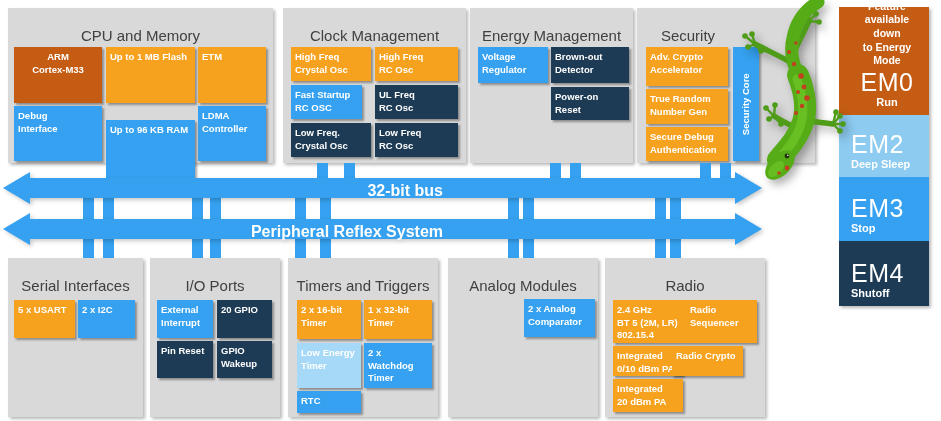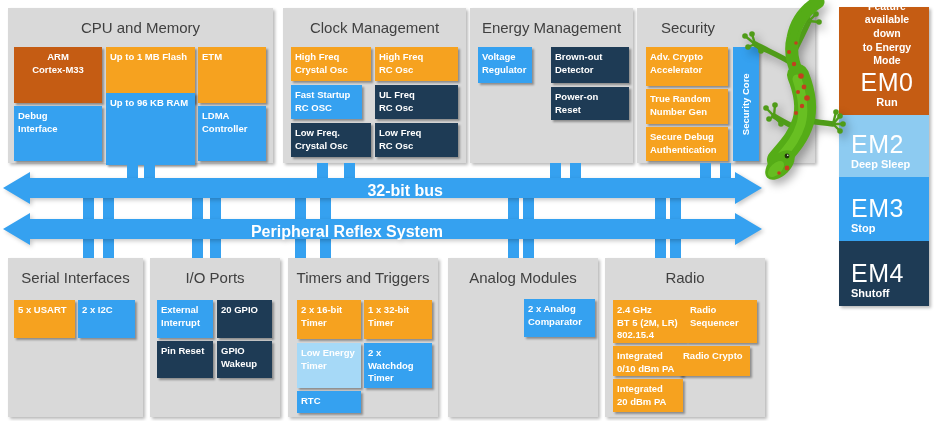--- a/index.html
+++ b/index.html
@@ -11,21 +11,21 @@
   html,body{margin:0;padding:0;background:#fff;}
   .diagram{
     position:relative;width:941px;height:421px;overflow:hidden;background:#fff;
     font-family:"Liberation Sans",sans-serif;
   }
   .panel{
     position:absolute;background:var(--panel-gray);
     box-shadow:2px 2px 3px rgba(0,0,0,.28);
   }
   .panel-title{
-    position:absolute;top:11px;left:0;right:0;margin:0;text-align:center;
+    position:absolute;top:11px;left:0;right:0;margin:8px;text-align:center;
     font-size:15px;font-weight:400;color:var(--title-text);
   }
   .cell{
     position:absolute;box-sizing:border-box;padding:4px 4px;
     color:#fff;font-size:9.5px;font-weight:bold;line-height:1.32;
     white-space:pre-line;box-shadow:1.5px 1.5px 2px rgba(0,0,0,.35);
   }
   .orange{background:var(--orange);} .dkorange{background:var(--dark-orange);text-align:center;}
   .blue{background:var(--blue);} .ltblue{background:var(--light-blue);}
   .skyblue{background:var(--sky-blue);} .navy{background:var(--navy);}
@@ -55,21 +55,21 @@
 <div class="diagram">
 
   <section class="panel" style="left:8px;top:8px;width:265px;height:155px">
     <h2 class="panel-title">CPU and Memory</h2>
     <div class="cell dkorange" style="left:6px;top:39px;width:88px;height:56px">ARM
 Cortex-M33</div>
     <div class="cell orange" style="left:98px;top:39px;width:89px;height:56px">Up to 1 MB Flash</div>
     <div class="cell orange" style="left:190px;top:39px;width:68px;height:56px">ETM</div>
     <div class="cell blue" style="left:6px;top:98px;width:88px;height:55px">Debug
 Interface</div>
-    <div class="cell blue" style="left:98px;top:85px;width:89px;height:72px">Up to 96 KB RAM</div>
+    <div class="cell blue" style="left:98px;top:112px;width:89px;height:72px">Up to 96 KB RAM</div>
     <div class="cell blue" style="left:190px;top:98px;width:68px;height:55px">LDMA
 Controller</div>
   </section>
 
   <section class="panel" style="left:283px;top:8px;width:183px;height:155px">
     <h2 class="panel-title">Clock Management</h2>
     <div class="cell orange" style="left:8px;top:39px;width:80px;height:34px">High Freq
 Crystal Osc</div>
     <div class="cell orange" style="left:92px;top:39px;width:83px;height:34px">High Freq
 RC Osc</div>
@@ -78,21 +78,21 @@
     <div class="cell navy" style="left:92px;top:77px;width:83px;height:34px">UL Freq
 RC Osc</div>
     <div class="cell navy" style="left:8px;top:115px;width:80px;height:34px">Low Freq.
 Crystal Osc</div>
     <div class="cell navy" style="left:92px;top:115px;width:83px;height:34px">Low Freq
 RC Osc</div>
   </section>
 
   <section class="panel" style="left:470px;top:8px;width:163px;height:155px">
     <h2 class="panel-title">Energy Management</h2>
-    <div class="cell blue" style="left:8px;top:39px;width:54px;height:36px">Voltage
+    <div class="cell blue" style="left:8px;top:39px;width:70px;height:36px">Voltage
 Regulator</div>
     <div class="cell navy" style="left:81px;top:39px;width:78px;height:36px">Brown-out
 Detector</div>
     <div class="cell navy" style="left:81px;top:79px;width:78px;height:33px">Power-on Reset</div>
   </section>
 
   <section class="panel" style="left:637px;top:8px;width:178px;height:155px">
     <h2 class="panel-title" style="padding-right:76px">Security</h2>
     <div class="cell orange" style="left:9px;top:39px;width:82px;height:39px">Adv. Crypto
 Accelerator</div>
@@ -175,21 +175,21 @@
 
   <section class="panel" style="left:605px;top:258px;width:160px;height:159px">
     <h2 class="panel-title">Radio</h2>
     <div class="cell orange" style="left:8px;top:42px;width:73px;height:43px">2.4 GHz
 BT 5 (2M, LR)
 802.15.4</div>
     <div class="cell orange" style="left:81px;top:42px;width:71px;height:43px">Radio
 Sequencer</div>
     <div class="cell orange" style="left:8px;top:88px;width:70px;height:30px">Integrated
 0/10 dBm PA</div>
-    <div class="cell orange" style="left:74px;top:88px;width:71px;height:30px">Radio Crypto</div>
+    <div class="cell orange" style="left:67px;top:88px;width:71px;height:30px">Radio Crypto</div>
     <div class="cell orange" style="left:8px;top:121px;width:70px;height:33px">Integrated
 20 dBm PA</div>
   </section>
 
   <div class="em-col">
     <div class="em dkorange" style="height:108px">
       <div class="em-header">Feature
 available down
 to Energy Mode</div>
       <div class="em-name">EM0</div>

